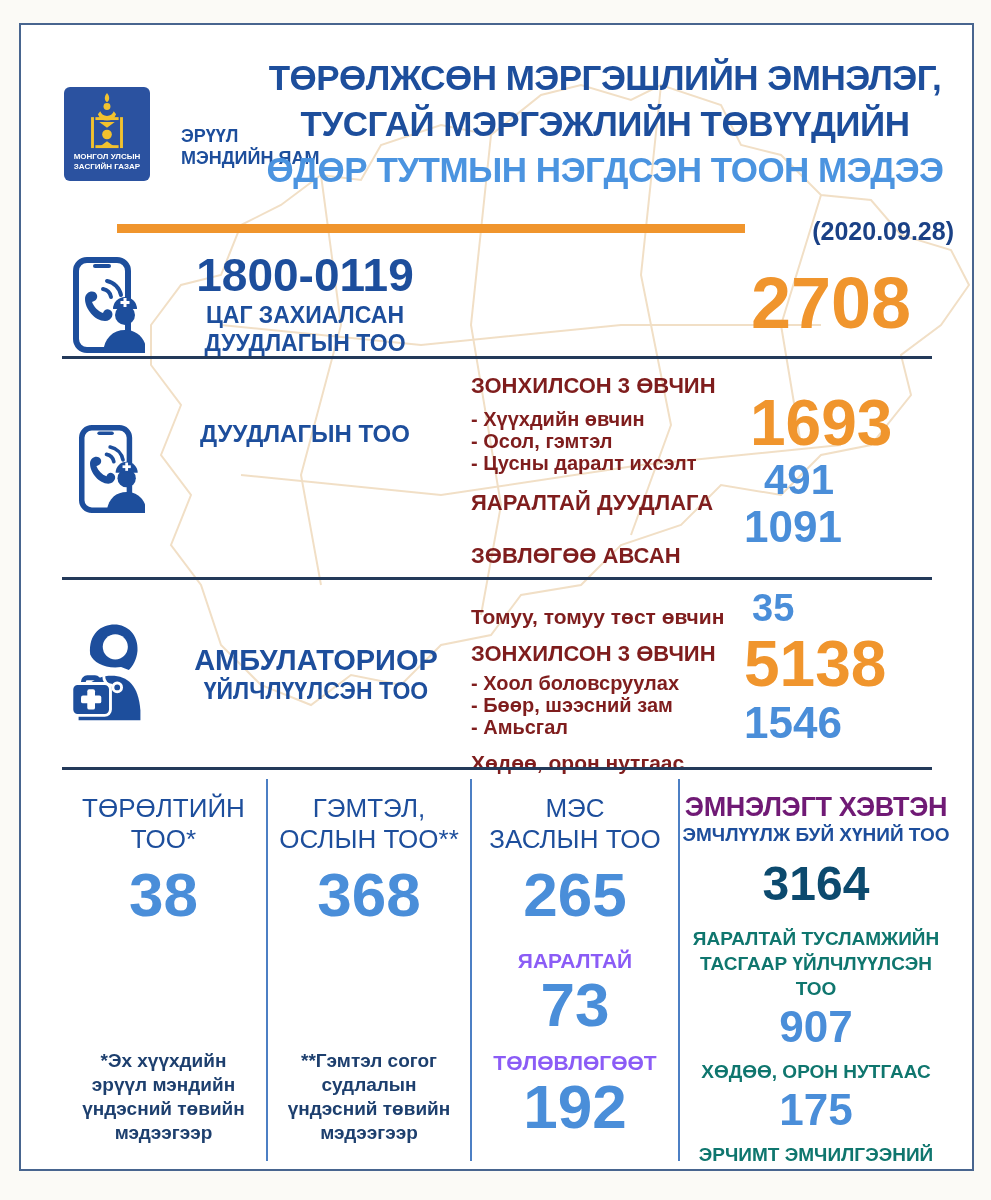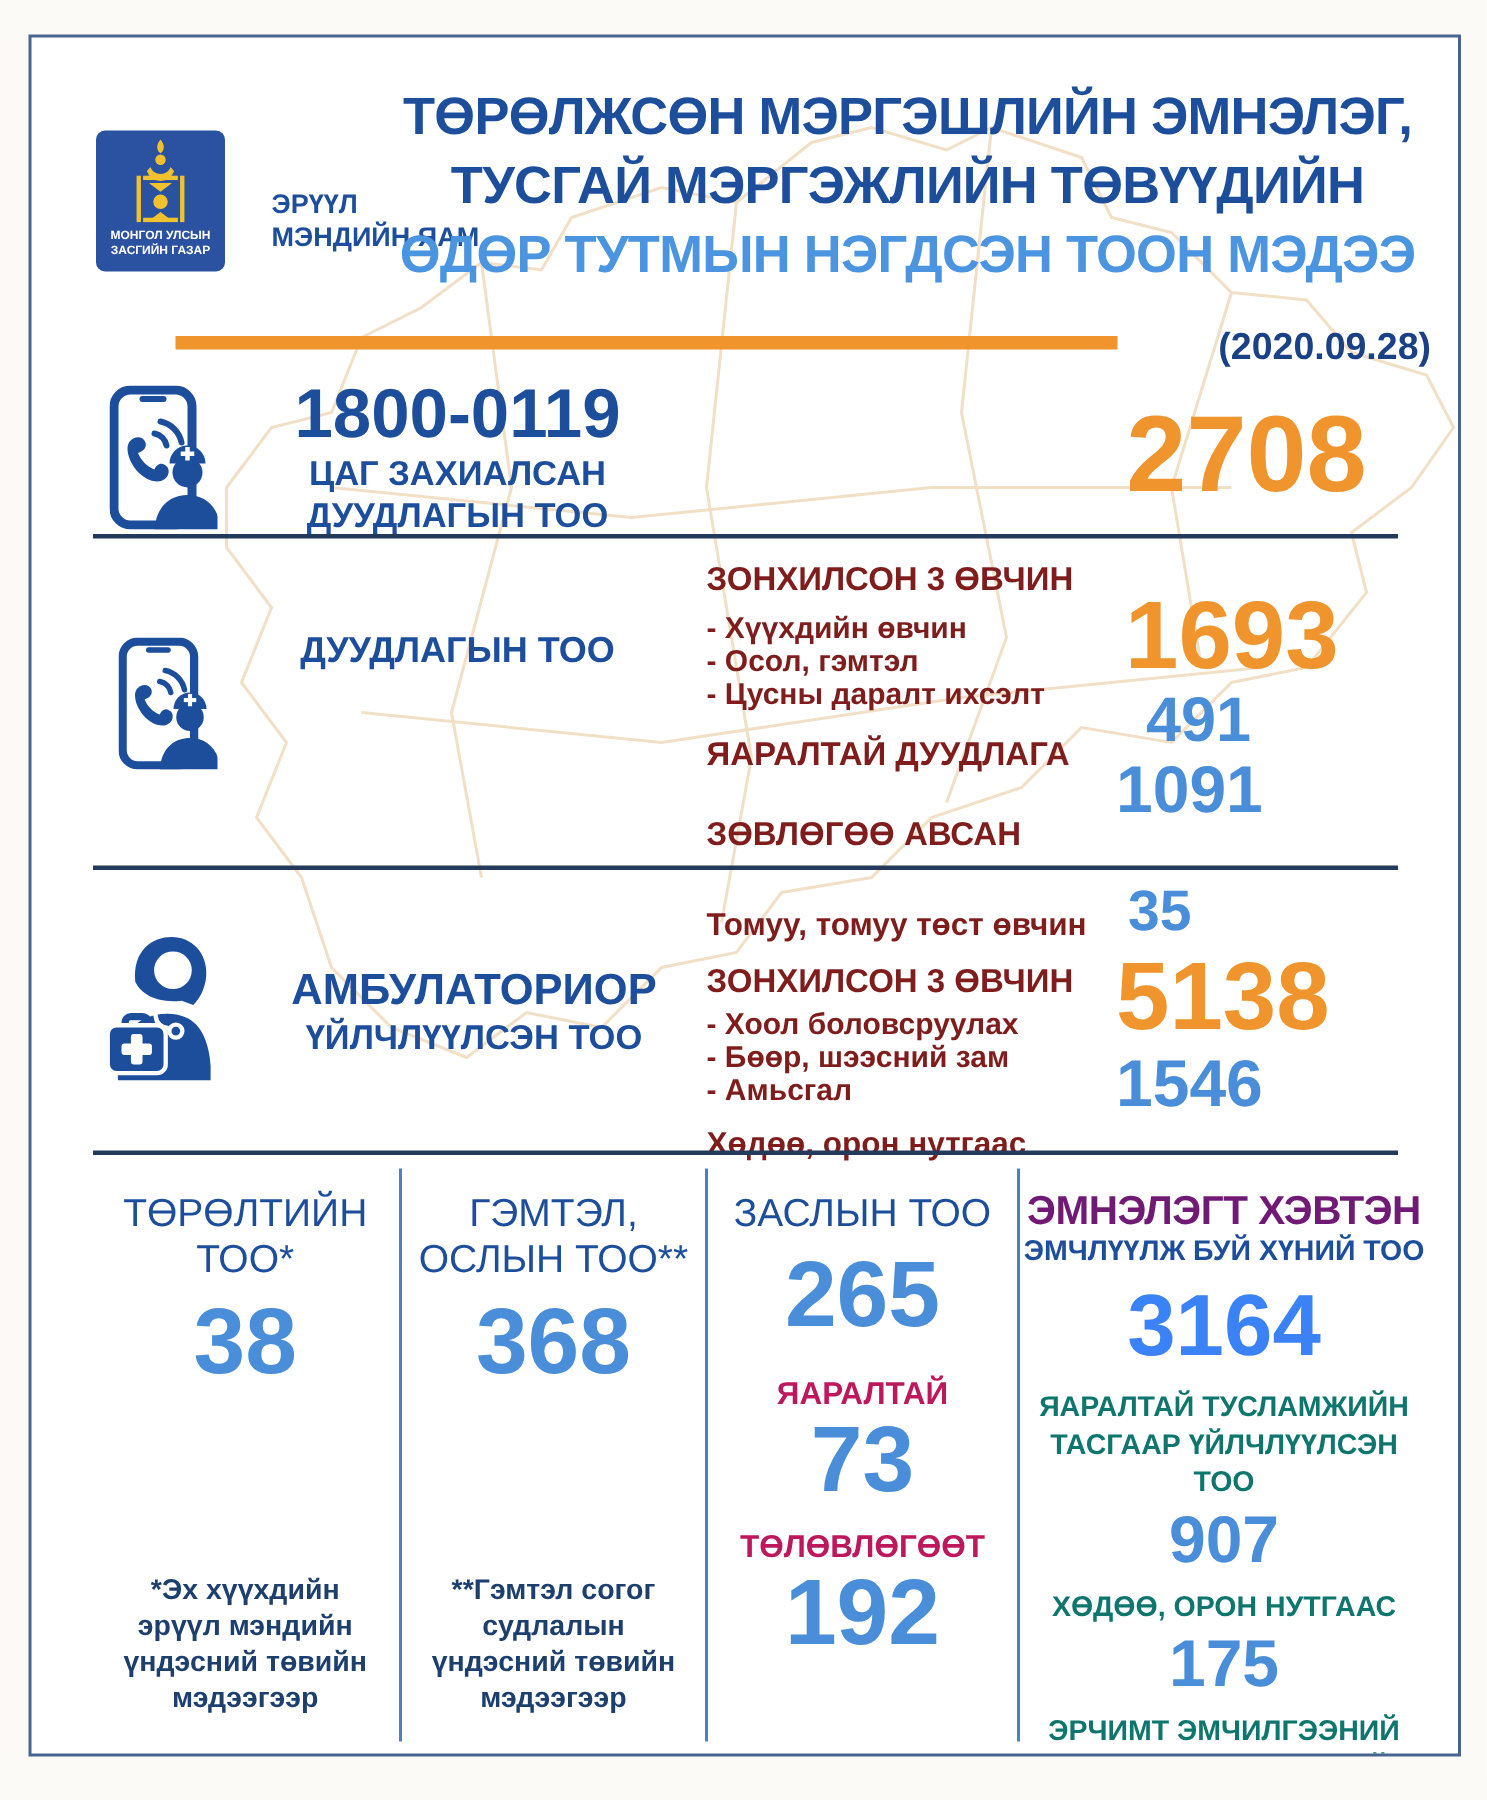--- a/index.html
+++ b/index.html
@@ -68,25 +68,25 @@
   .vdiv{top:754px;width:2px;height:382px;background:#4c7fc4;}
   .vd1{left:245px;} .vd2{left:449px;} .vd3{left:657px;}
   .col{top:752px;height:384px;display:flex;flex-direction:column;align-items:center;
        text-align:center;box-sizing:border-box;}
   .c1{left:40px;width:205px;} .c2{left:247px;width:202px;}
   .c3{left:451px;width:206px;} .c4{left:659px;width:272px;}
   .col-title{margin-top:16px;font-size:26px;line-height:31px;font-weight:normal;color:#1d4e9c;}
   .col-val{margin-top:7px;font-size:62px;line-height:66px;font-weight:bold;color:#4a8ed9;}
   .footnote{margin-top:auto;margin-bottom:16px;width:172px;font-size:19px;line-height:24px;
             font-weight:bold;color:#1d3f6e;}
-  .c3-sub{margin-top:20px;font-size:21px;line-height:25px;font-weight:bold;color:#be185d;}
+  .c3-sub{margin-top:20px;font-size:21px;line-height:25px;font-weight:bold;color:#8b5cf6;}
   .c3-subval{margin-top:7px;font-size:62px;line-height:50px;font-weight:bold;color:#4a8ed9;}
   .c4-title{margin-top:15px;font-size:27px;line-height:30px;font-weight:bold;color:#701a75;letter-spacing:-0.3px;}
   .c4-sub{margin-top:1px;font-size:19px;line-height:23px;font-weight:bold;color:#1d4e9c;}
-  .c4-val{margin-top:4px;font-size:58px;line-height:68px;font-weight:bold;color:#3b82f6;}
+  .c4-val{margin-top:4px;font-size:48px;line-height:68px;font-weight:bold;color:#0c4a6e;}
   .c4-lbl{margin-top:8px;font-size:19px;line-height:25px;font-weight:bold;color:#0f766e;width:266px;}
   .c4-num{margin-top:2px;font-size:44px;line-height:48px;font-weight:bold;color:#4a8ed9;}
 </style>
 </head>
 <body>
 
 <div class="canvas">
   <div class="frame">
 
     <svg class="map" viewBox="0 0 951 1144">
@@ -247,20 +247,21 @@
       <div class="col-title">
         <div>ГЭМТЭЛ,</div>
         <div>ОСЛЫН ТОО**</div>
       </div>
       <div class="col-val">368</div>
       <div class="footnote">**Гэмтэл согог судлалын үндэсний төвийн мэдээгээр</div>
     </div>
 
     <div class="col c3">
       <div class="col-title">
+        <div>МЭС</div>
         <div>ЗАСЛЫН ТОО</div>
       </div>
       <div class="col-val">265</div>
       <div class="c3-sub">ЯАРАЛТАЙ</div>
       <div class="c3-subval">73</div>
       <div class="c3-sub">ТӨЛӨВЛӨГӨӨТ</div>
       <div class="c3-subval">192</div>
     </div>
 
     <div class="col c4">

